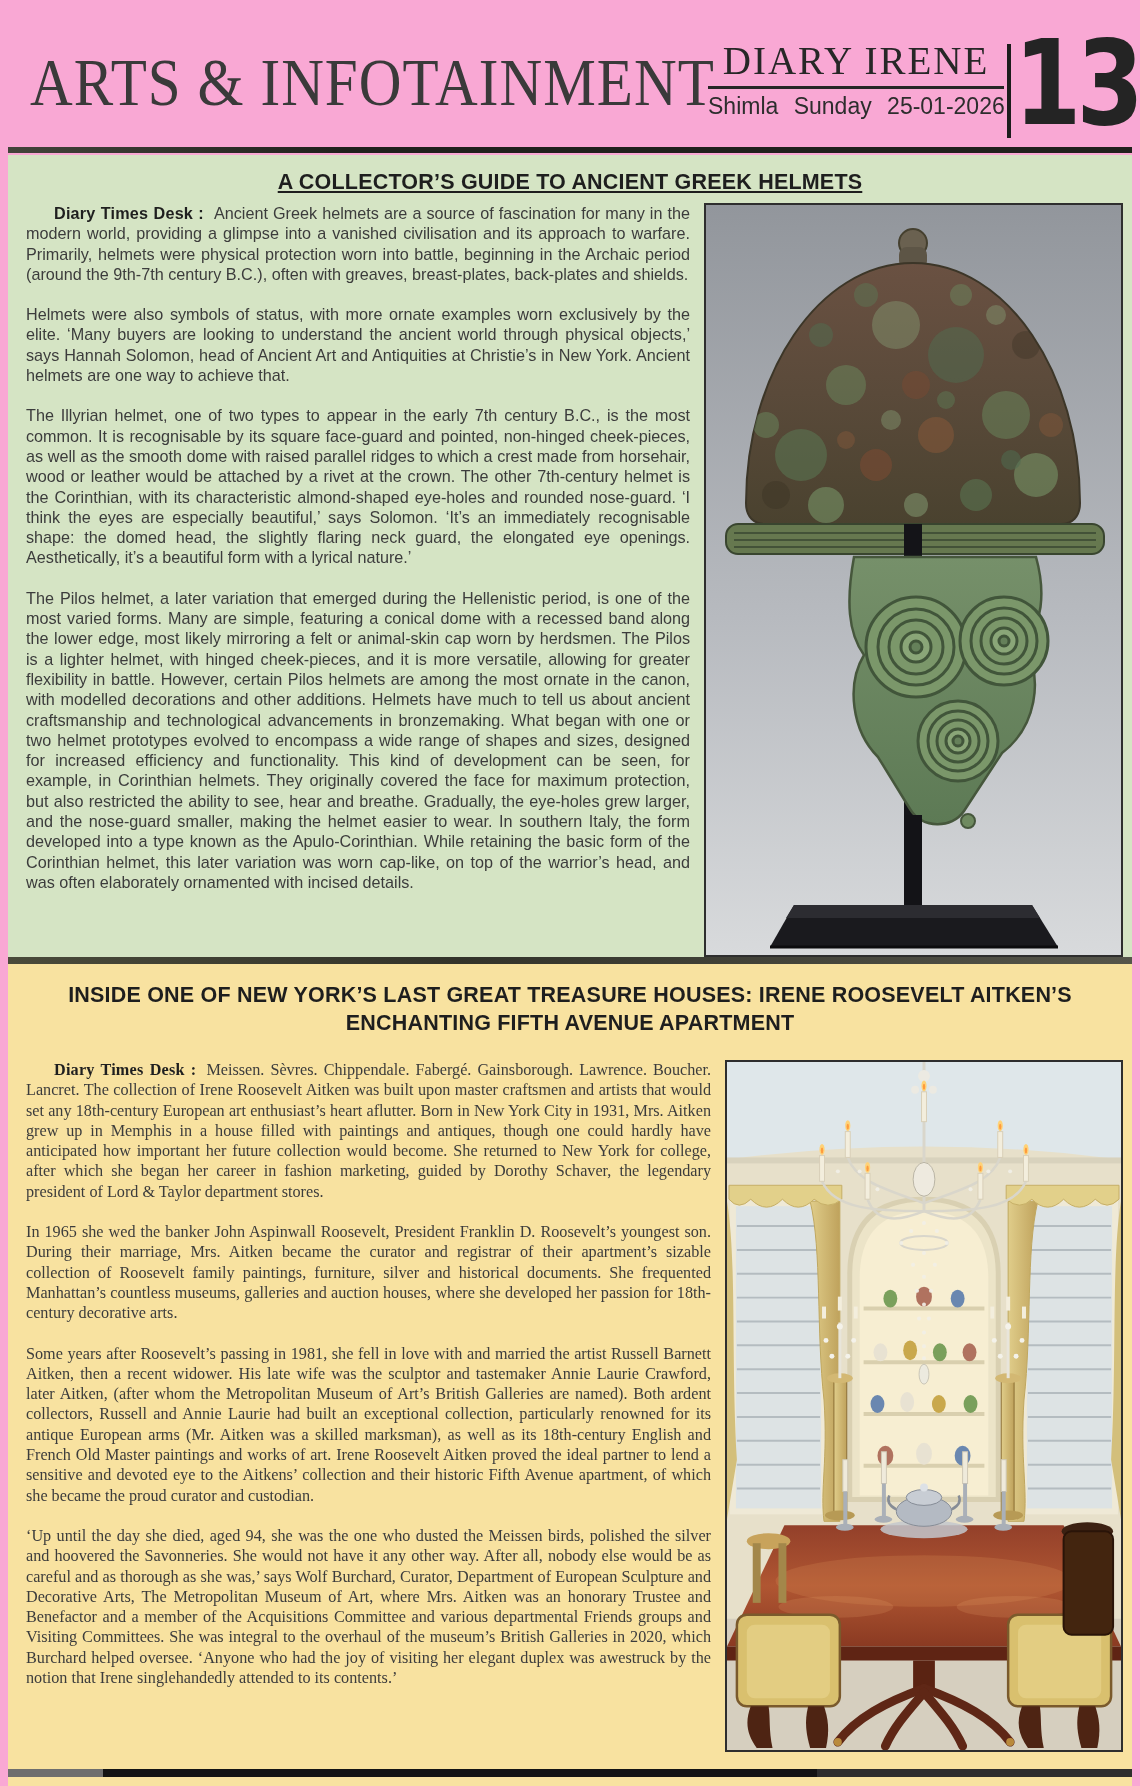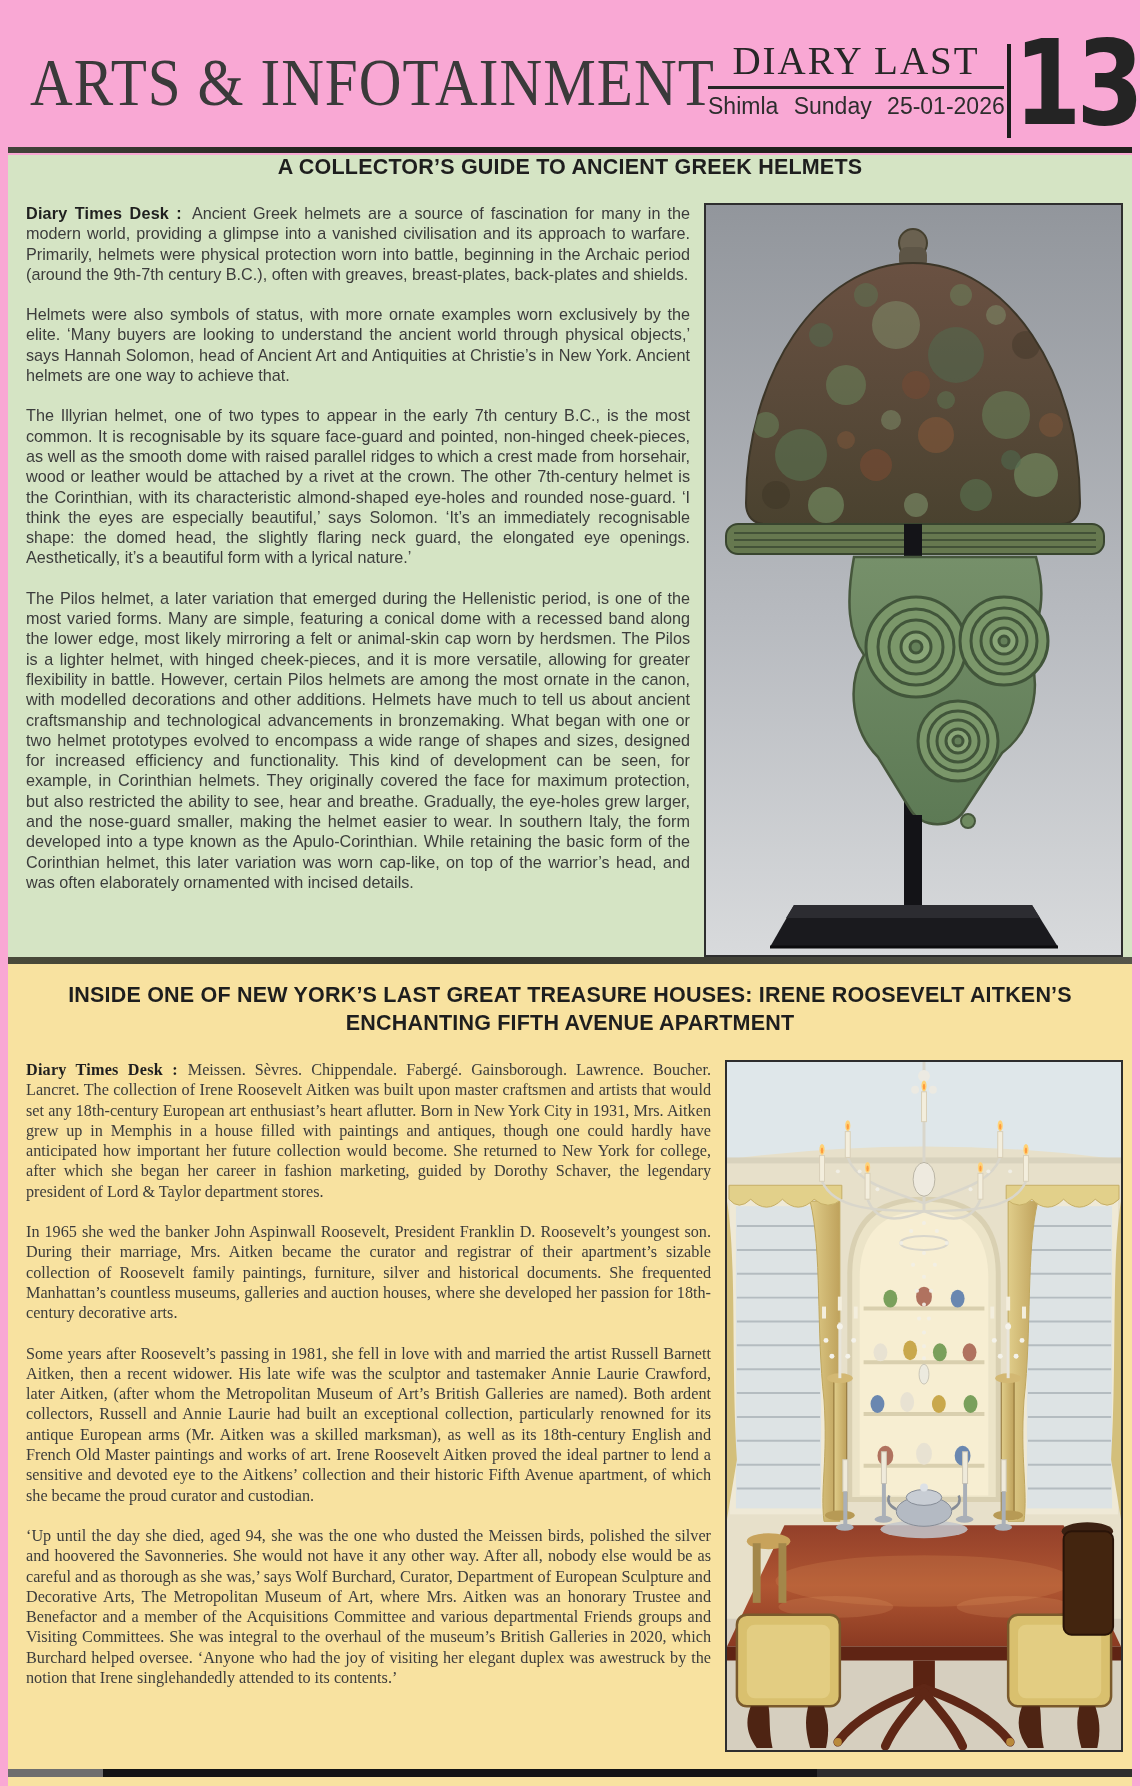--- a/index.html
+++ b/index.html
@@ -25,47 +25,47 @@
   .article{position:absolute;left:8px;width:1124px;box-sizing:border-box;}
   .article.green{top:155px;height:802px;background:#d5e4c4;}
   .article.yellow{top:964px;height:894px;background:#f8e2a0;}
   .section-divider{position:absolute;left:8px;top:957px;width:1124px;height:7px;
      background:linear-gradient(90deg,#4a4a3a 0,#33332a 40%,#55554a 100%);}
   .bottom-rule{position:absolute;left:8px;top:1769px;width:1124px;height:8px;
      background:linear-gradient(90deg,#6e6e6e 0,#6e6e6e 95px,#141414 95px,#141414 72%,#2e2e2e 72%,#2e2e2e 100%);}
 
   .article h1{margin:0;text-align:center;font-weight:800;color:#1e1e1e;
      font-size:21.5px;letter-spacing:.2px;}
-  .article.green h1{}
+  .article.green h1{padding-top:15px;text-decoration:underline;}
   .article.yellow h1{padding-top:17px;line-height:28px;width:1020px;margin:0 auto;}
 
   .body{position:absolute;left:18px;right:9px;}
   .green .body{top:48px;bottom:8px;}
   .yellow .body{top:96px;bottom:12px;font-family:Liberation Serif, serif;}
 
   .body p{margin:0 0 20px 0;font-size:16.2px;line-height:20.3px;color:#3c3c3c;
      text-align:justify;}
-  .body p b{color:#1f1f1f;font-weight:700;letter-spacing:.2px;}
+  .body p b{color:#1f1f1f;font-weight:700;letter-spacing:.2px;margin-left:28px;}
   .body p .lead-gap{display:inline-block;width:10px;}
 
   figure.photo{float:right;margin:0 0 6px 14px;border:2px solid #2e2e2e;padding:0;
      background:#b9bcc0;box-sizing:border-box;overflow:hidden;}
   figure.helmet{width:419px;height:754px;}
   figure.dining{width:398px;height:692px;}
   figure.photo svg{display:block;width:100%;height:100%;}
 </style>
 </head>
 <body>
 
 <div class="page">
 
   <header>
     <div class="section-title">ARTS &amp; INFOTAINMENT</div>
     <div class="masthead-block">
-      <div class="masthead">DIARY LAST</div>
+      <div class="masthead">DIARY IRENE</div>
       <div class="masthead-rule"></div>
       <div class="dateline">Shimla Sunday 25-01-2026</div>
     </div>
     <div class="pageno-divider"></div>
     <div class="page-no">13</div>
   </header>
   <div class="header-rule"></div>
 
   <section class="article green">
     <h1>A COLLECTOR’S GUIDE TO ANCIENT GREEK HELMETS</h1>

